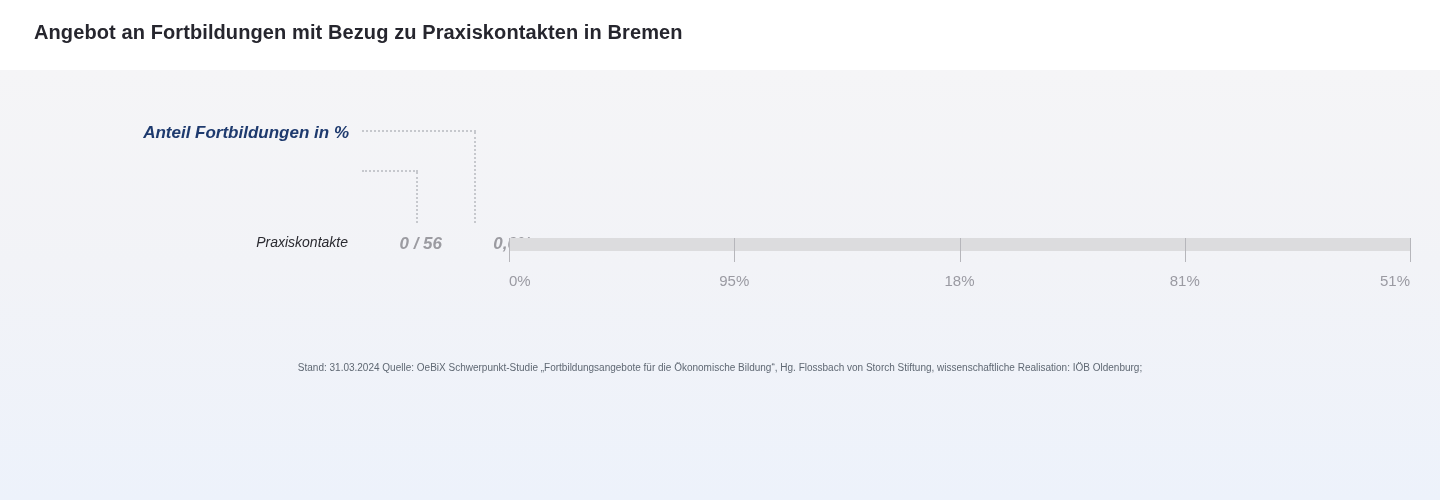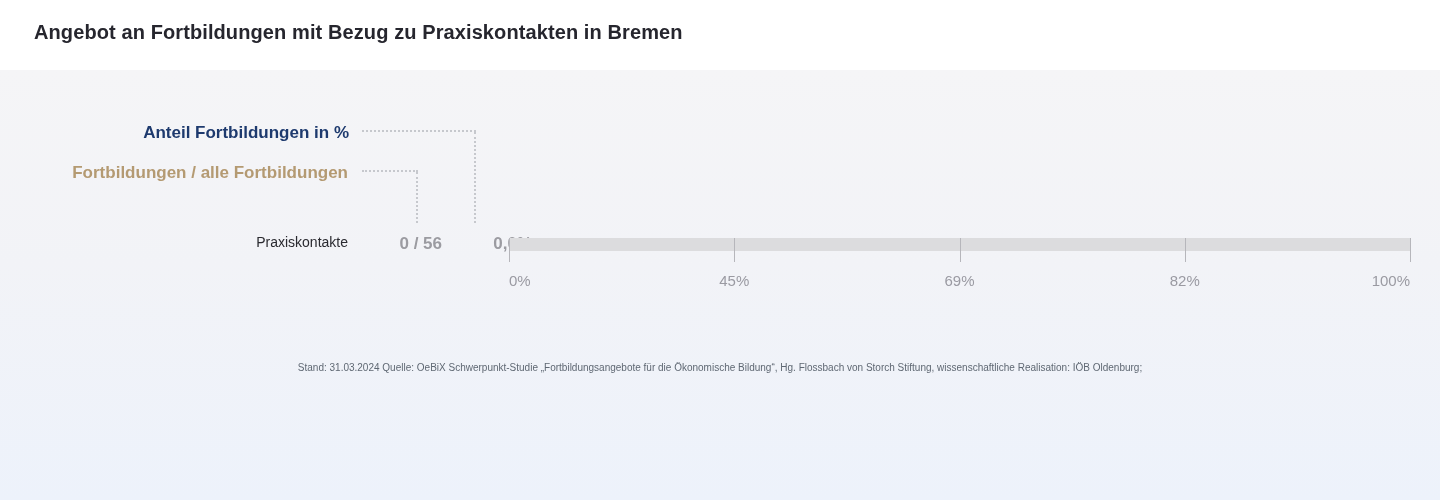--- a/index.html
+++ b/index.html
@@ -21,21 +21,21 @@
     font-size: 20px; font-weight: bold; letter-spacing: 0.1px;
     color: var(--title-dark, #26262e);
   }
 
   
   .content {
     position: absolute; top: 70px; left: 0; width: 1440px; height: 430px;
     background: linear-gradient(180deg, #f5f5f7 0%, #f2f3f7 45%, #edf2fb 100%);
   }
 
-  .abs { position: absolute; white-space: nowrap; }
+  .abs { position: absolute; white-space: nowrap; font-style: italic; }
 
   
   .legend-percent {
     top: 53px; right: 1091px;
     font-size: 17px; font-weight: bold; color: var(--accent-blue, #1e3a6e);
   }
   .legend-ratio {
     top: 93px; right: 1092px;
     font-size: 17px; font-weight: bold; color: var(--accent-tan, #b49a72);
   }
@@ -103,45 +103,44 @@
 
 <div class="page">
 
   <div class="header">
     <h1>Angebot an Fortbildungen mit Bezug zu Praxiskontakten in Bremen</h1>
   </div>
 
   <div class="content">
 
     <div class="abs legend-percent">Anteil Fortbildungen in %</div>
-    <div class="abs legend-ratio">Fortbildungen / alle Fortbildungen</div>
 
     <div class="leader-h leader-h1"></div>
     <div class="leader-v leader-v1"></div>
     <div class="leader-h leader-h2"></div>
     <div class="leader-v leader-v2"></div>
 
     <div class="abs category-label">Praxiskontakte</div>
     <div class="abs ratio-value">0 / 56</div>
     <div class="abs percent-value">0,0%</div>
 
     <div class="bar-area">
       <div class="bar-track">
         <div class="bar-fill" style="width: 0%;"></div>
       </div>
       <div class="tick t0"></div>
       <div class="tick t25"></div>
       <div class="tick t50"></div>
       <div class="tick t75"></div>
       <div class="tick t100"></div>
       <div class="tick-label tl0">0%</div>
-      <div class="tick-label tl25">45%</div>
-      <div class="tick-label tl50">69%</div>
-      <div class="tick-label tl75">82%</div>
-      <div class="tick-label tl100">100%</div>
+      <div class="tick-label tl25">95%</div>
+      <div class="tick-label tl50">18%</div>
+      <div class="tick-label tl75">81%</div>
+      <div class="tick-label tl100">51%</div>
     </div>
 
     <div class="footer">
       <div>Stand: 31.03.2024 Quelle: OeBiX Schwerpunkt-Studie „Fortbildungsangebote für die Ökonomische Bildung“, Hg. Flossbach von Storch Stiftung, wissenschaftliche Realisation: IÖB Oldenburg;</div>
     </div>
 
   </div>
 </div>
 
 </body></html>

